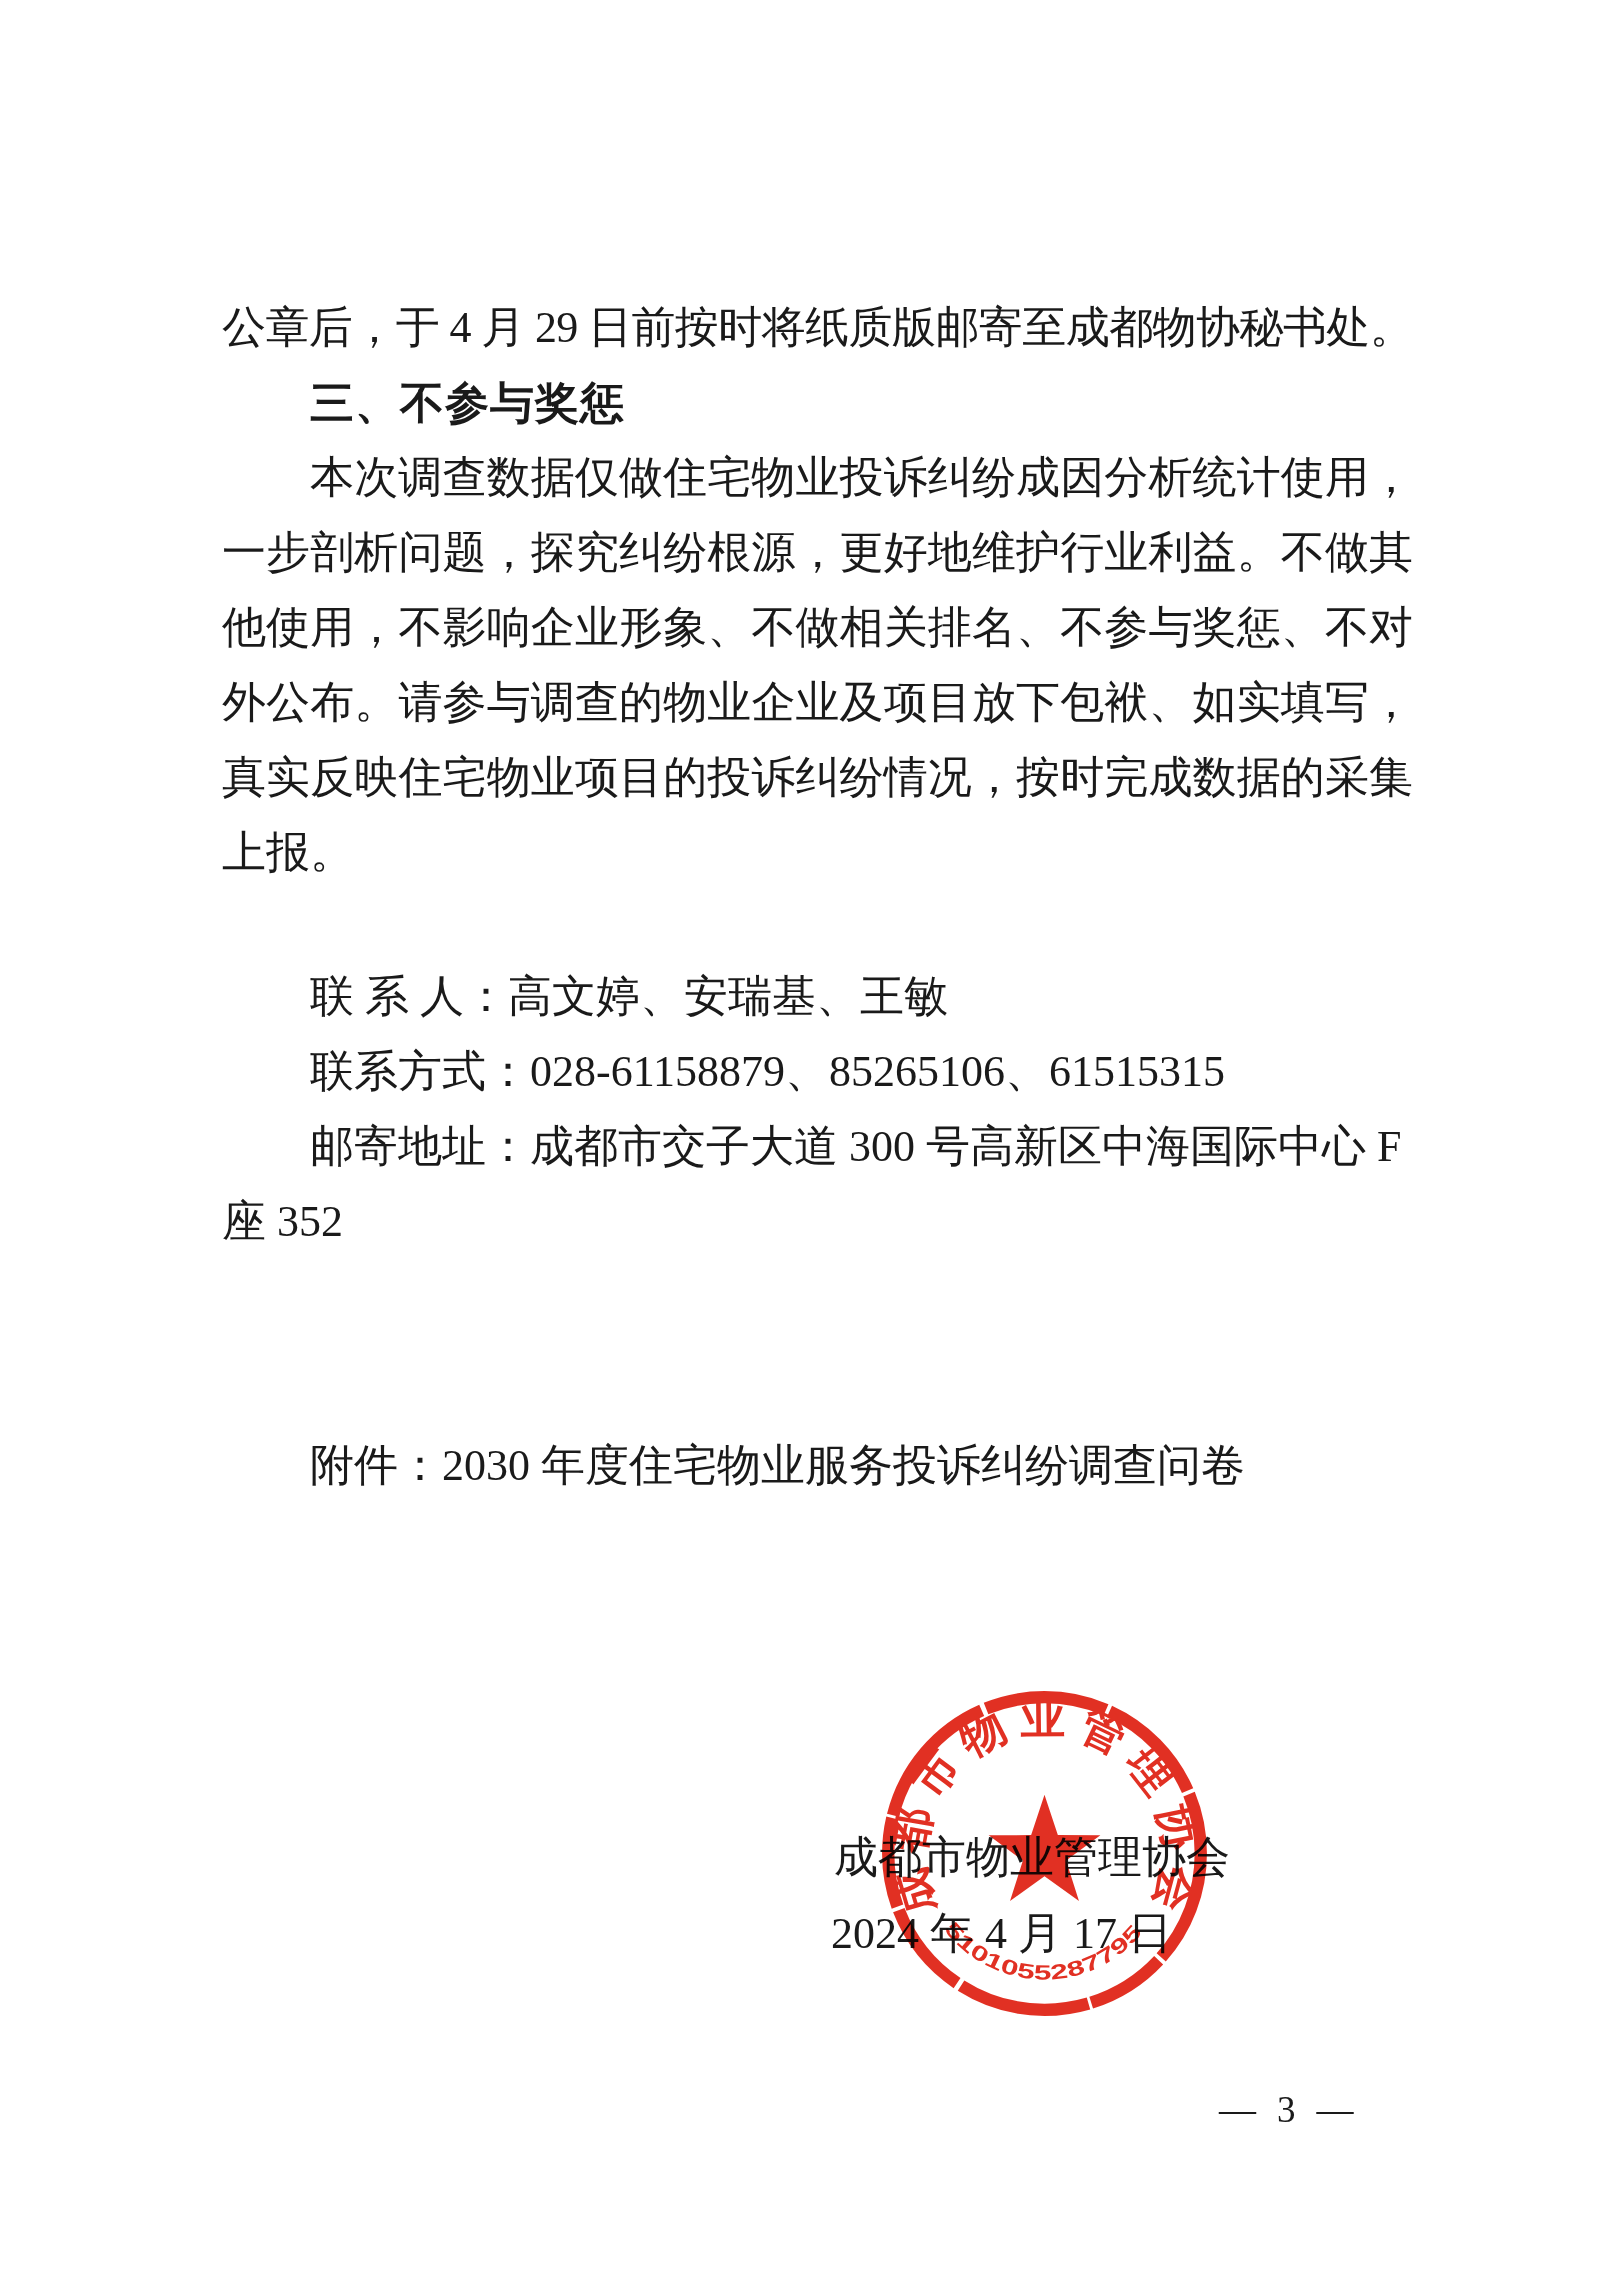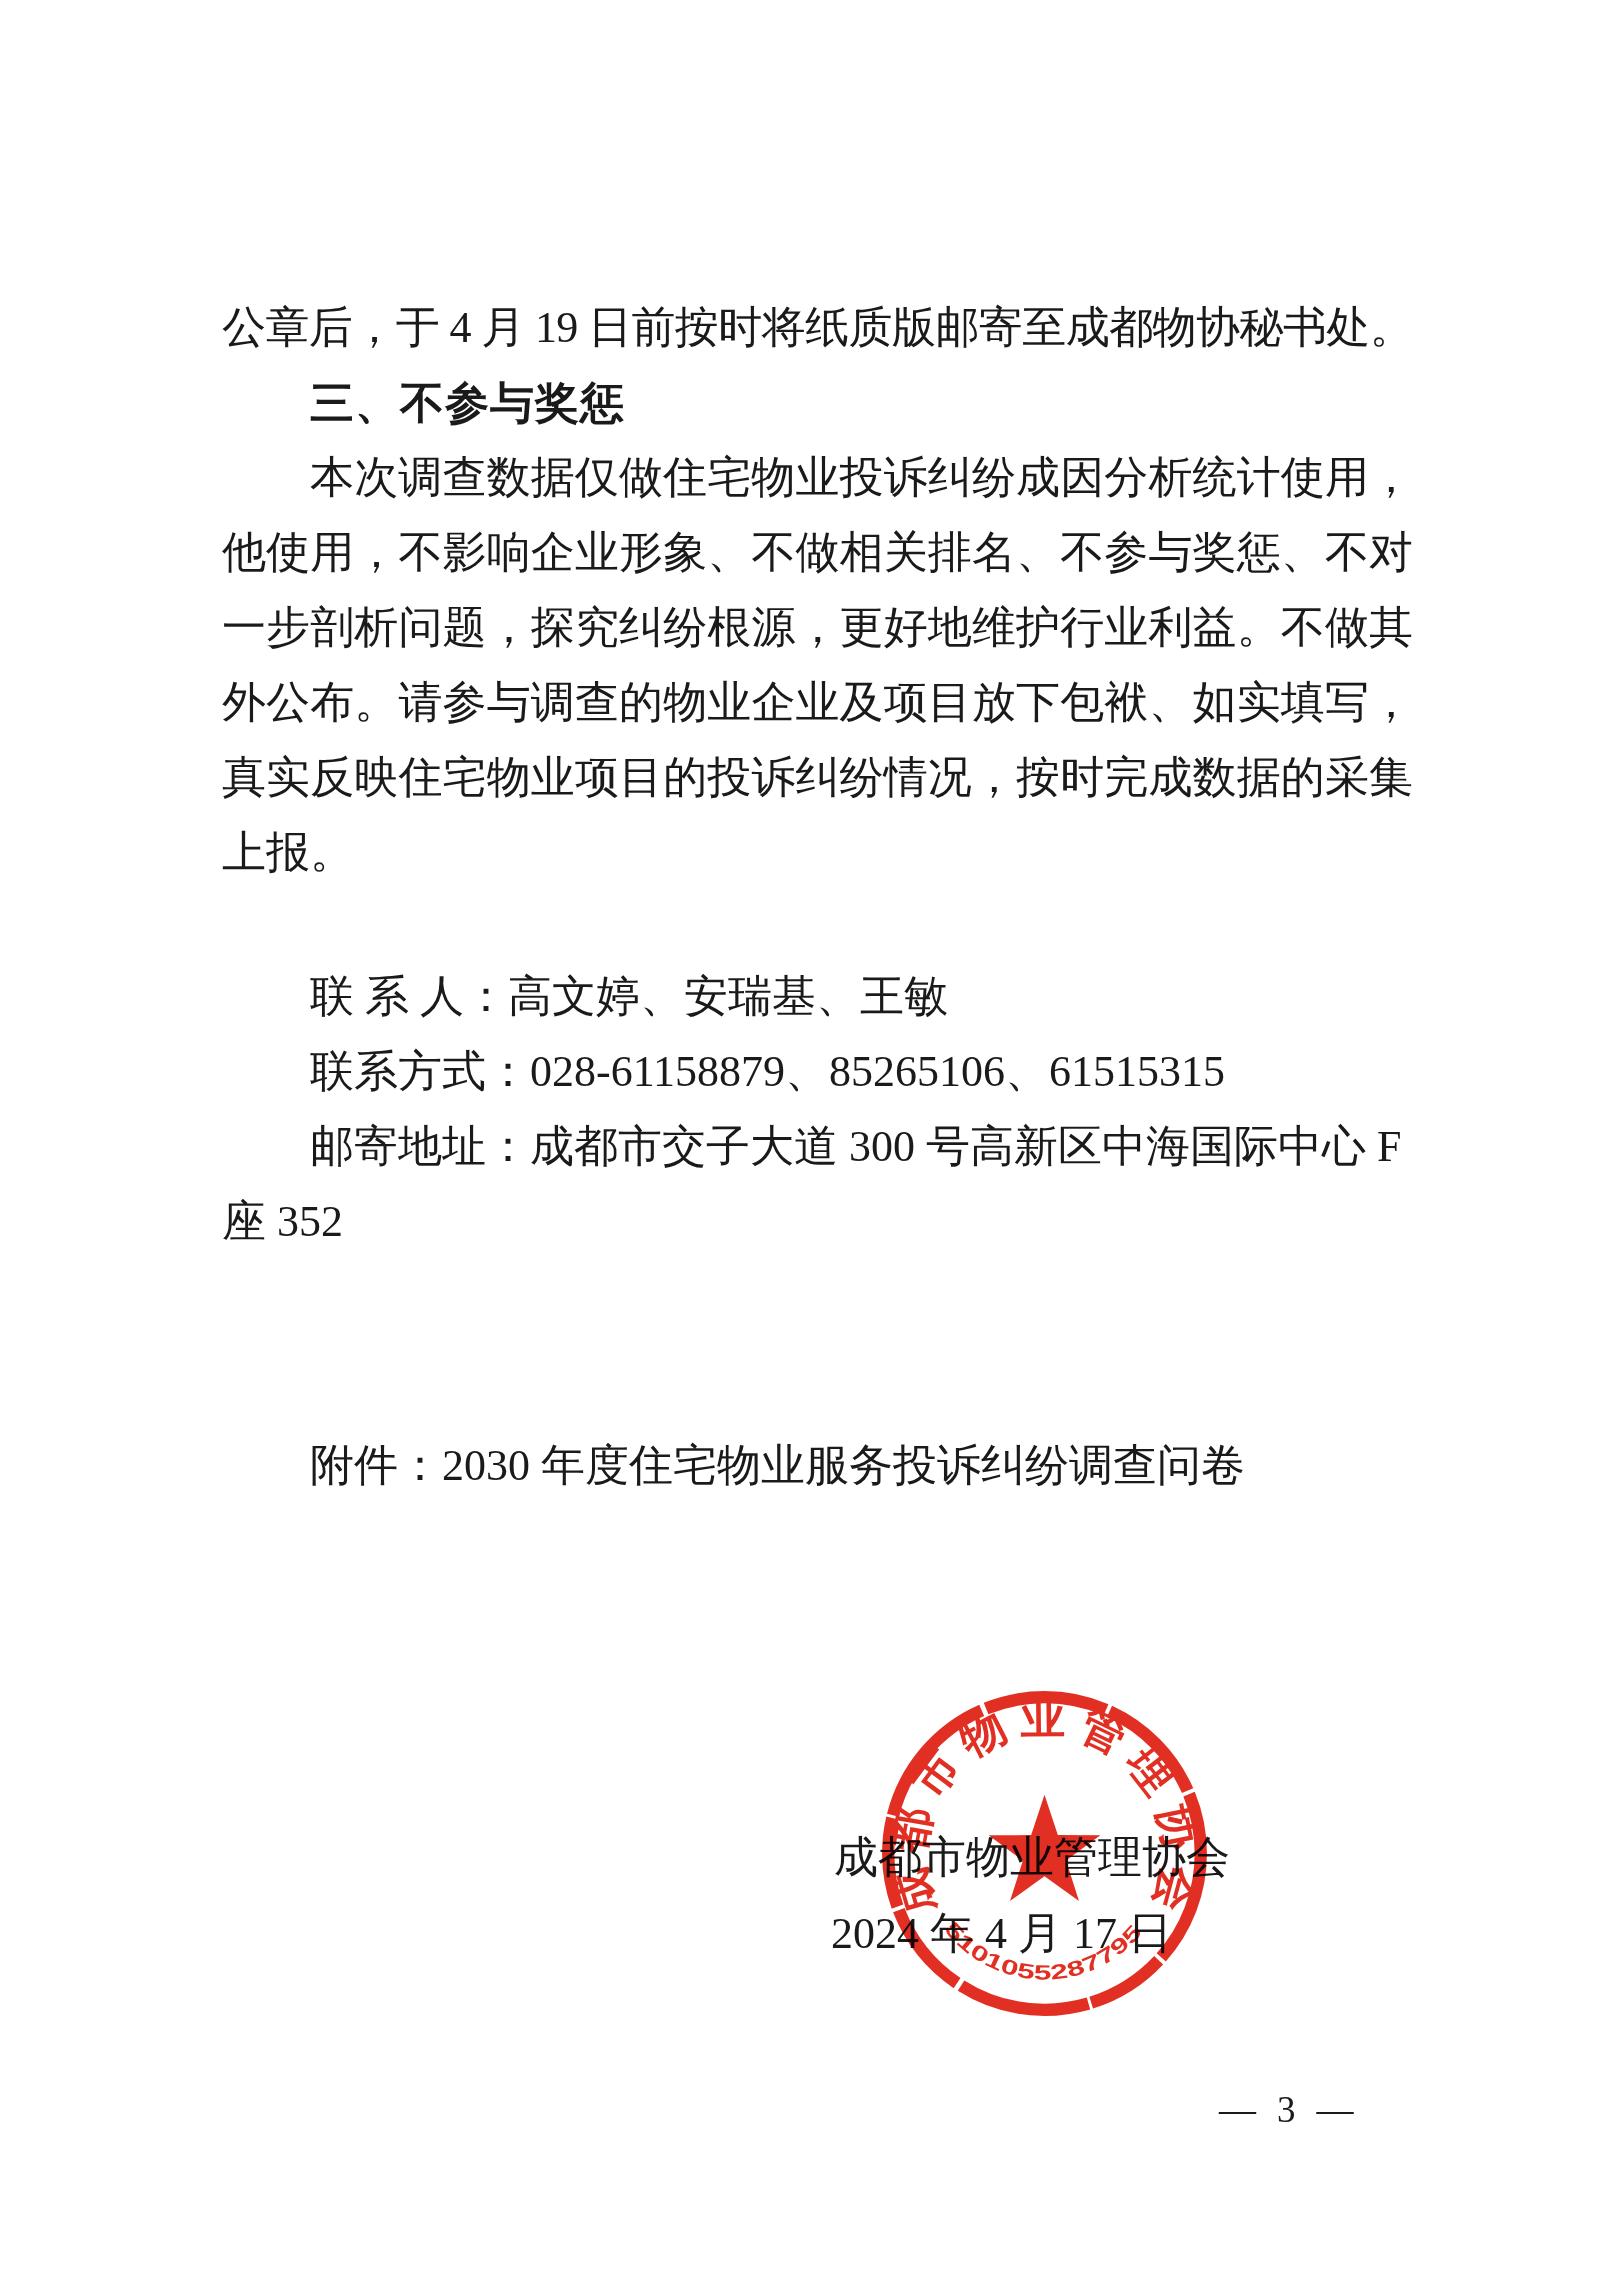--- a/index.html
+++ b/index.html
@@ -55,25 +55,25 @@
     pointer-events:none;
   }
   .seal svg{display:block;width:100%;height:100%;}
 </style>
 </head>
 <body>
 
 <div class="page">
 
   <div class="content">
-    <div class="line just tight">公章后，于 4 月 19 日前按时将纸质版邮寄至成都物协秘书处。</div>
+    <div class="line just tight">公章后，于 4 月 29 日前按时将纸质版邮寄至成都物协秘书处。</div>
     <div class="line heading indent">三、不参与奖惩</div>
     <div class="line just indent">本次调查数据仅做住宅物业投诉纠纷成因分析统计使用，</div>
+    <div class="line just">一步剖析问题，探究纠纷根源，更好地维护行业利益。不做其</div>
     <div class="line just">他使用，不影响企业形象、不做相关排名、不参与奖惩、不对</div>
-    <div class="line just">一步剖析问题，探究纠纷根源，更好地维护行业利益。不做其</div>
     <div class="line just">外公布。请参与调查的物业企业及项目放下包袱、如实填写，</div>
     <div class="line just">真实反映住宅物业项目的投诉纠纷情况，按时完成数据的采集</div>
     <div class="line">上报。</div>
 
     <div class="contact-block">
       <div class="line indent">联 系 人：高文婷、安瑞基、王敏</div>
       <div class="line indent">联系方式：028-61158879、85265106、61515315</div>
       <div class="line indent">邮寄地址：成都市交子大道 300 号高新区中海国际中心 F</div>
       <div class="line">座 352</div>
     </div>

